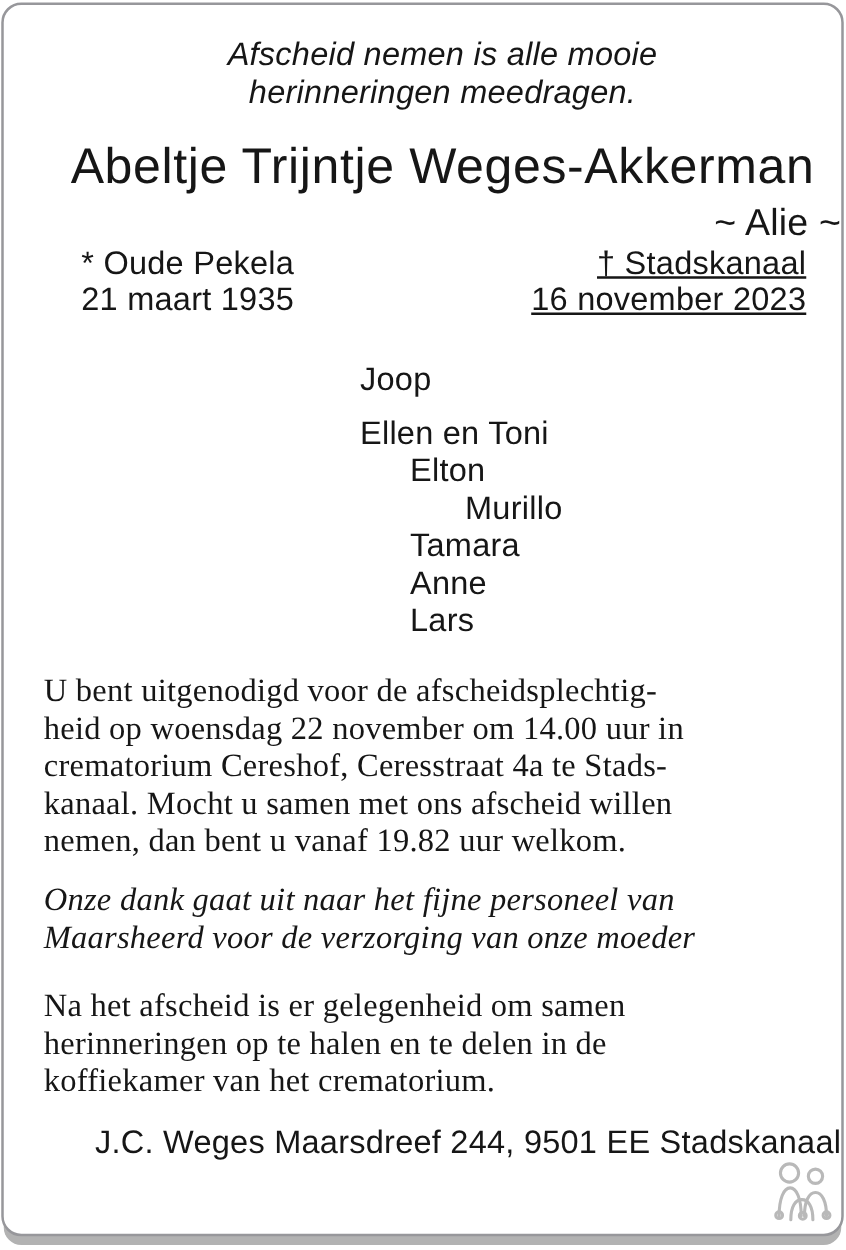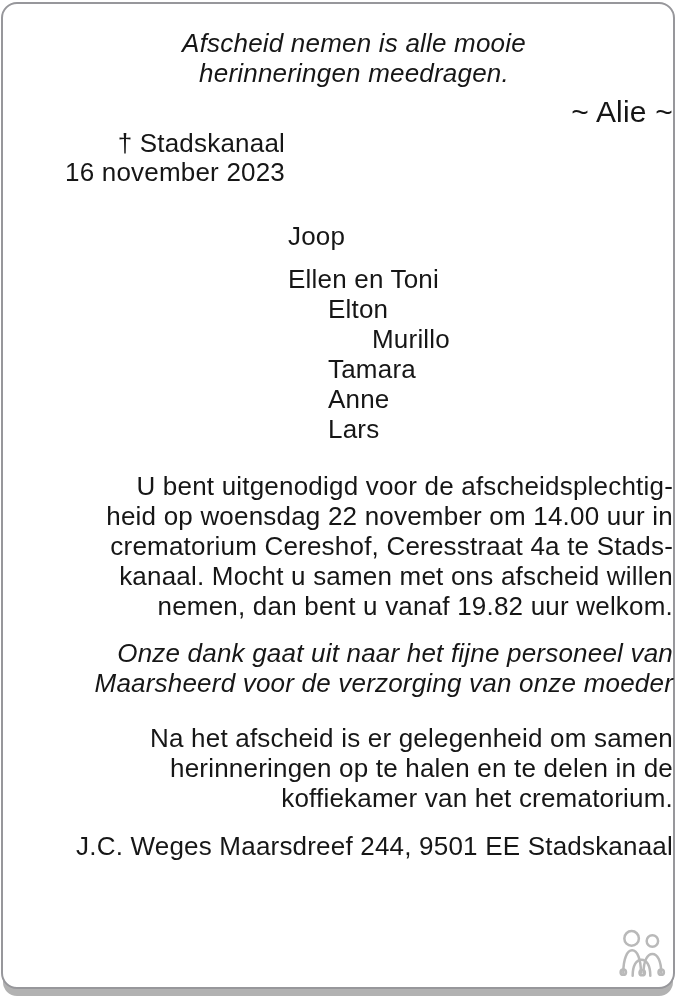--- a/index.html
+++ b/index.html
@@ -29,29 +29,29 @@
     margin-top:23px;text-align:center;
     font-size:40px;line-height:44px;letter-spacing:0.5px;white-space:nowrap;
   }
   .alias{
     margin-top:7px;text-align:right;font-size:30px;line-height:34px;
   }
   .dates{
     margin-top:0;display:flex;justify-content:space-between;
     padding:0 28px 0 30px;font-size:26px;line-height:29px;
   }
-  .dates .death{text-align:right;}
+  .dates .death{text-align:right;text-decoration:underline;}
   .family{
     margin:34px 0 0 253px;font-size:26px;line-height:30px;
   }
   .family .gap{margin-top:13px;}
   .ind1{padding-left:40px;}
   .ind2{padding-left:84px;}
   .para{
-    text-align:right;font-size:26px;line-height:30px;
+    text-align:left;font-size:26px;line-height:30px;font-family:Liberation Serif, serif;
   }
   .invite{margin-top:27px;}
   .gather{margin-top:25px;}
   .thanks{margin-top:17px;font-style:italic;}
   .address{
     margin-top:18px;text-align:right;font-size:26px;line-height:30px;
   }
   .watermark{
     position:absolute;right:4px;bottom:6px;width:54px;height:52px;
   }
@@ -63,23 +63,28 @@
 </head>
 <body>
 
 <div class="card">
 
   <div class="quote">
     <div>Afscheid nemen is alle mooie</div>
     <div>herinneringen meedragen.</div>
   </div>
 
+  <div class="name">Abeltje Trijntje Weges-Akkerman</div>
   <div class="alias">~ Alie ~</div>
 
   <div class="dates">
+    <div class="birth">
+      <div>* Oude Pekela</div>
+      <div>21 maart 1935</div>
+    </div>
     <div class="death">
       <div>† Stadskanaal</div>
       <div>16 november 2023</div>
     </div>
   </div>
 
   <div class="family">
     <div>Joop</div>
     <div class="gap">Ellen en Toni</div>
     <div class="ind1">Elton</div>

